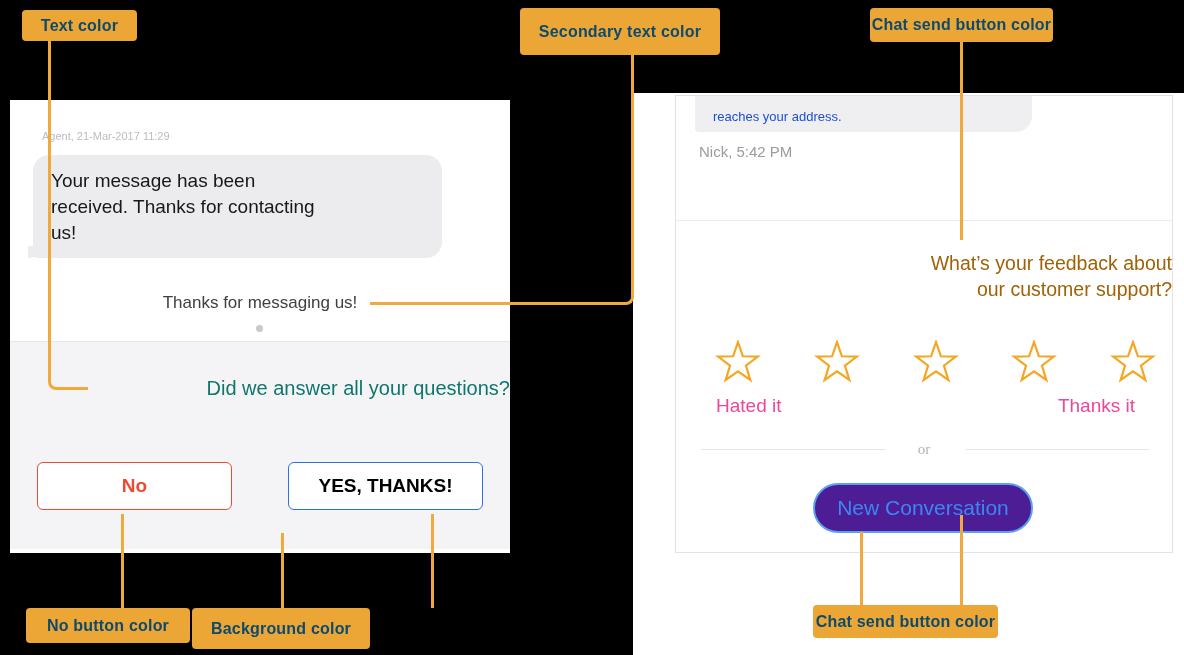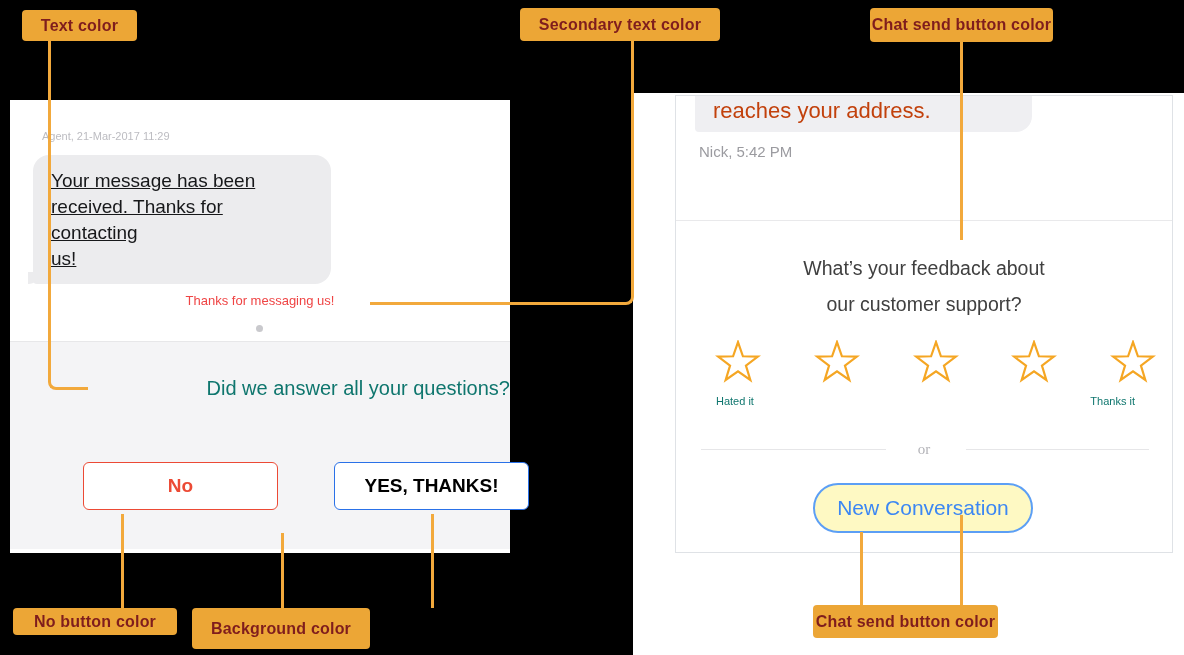--- a/index.html
+++ b/index.html
@@ -10,63 +10,63 @@
   }
   .abs{position:absolute;}
 
   
   .backdrop-right{left:633px;top:93px;width:551px;height:562px;background:#ffffff;z-index:1;}
 
   
   .panel-left{left:10px;top:100px;width:500px;height:453px;background:#ffffff;
     box-shadow:0 0 0 1px rgba(0,0,0,.07);z-index:2;}
   .agent-meta{left:32px;top:30px;font-size:11px;color:#BCBCC1;}
-  .bubble-left{left:23px;top:55px;width:298px;box-sizing:border-box;background:#ECECEE;
+  .bubble-left{left:23px;top:55px;width:409px;box-sizing:border-box;background:#ECECEE;
     border-radius:16px 16px 16px 4px;padding:13px 18px 12px 18px;
-    font-size:19px;line-height:26px;color:#17181A;white-space:pre-line;text-decoration:underline;}
+    font-size:19px;line-height:26px;color:#17181A;white-space:pre-line;}
   .bubble-left::after{content:"";position:absolute;left:-5px;bottom:0;width:12px;height:12px;
     background:#ECECEE;border-radius:0 0 12px 0;}
-  .secondary-text{left:0;top:193px;width:100%;text-align:center;font-size:13px;color:#ef4444;}
+  .secondary-text{left:0;top:193px;width:100%;text-align:center;font-size:17px;color:#404040;}
   .status-dot{left:246px;top:225px;width:7px;height:7px;border-radius:50%;background:#C9C9CD;}
   .gray-section{left:0;top:241px;width:500px;height:207px;background:#F4F4F6;border-top:1px solid #E7E7E9;}
   .question{left:0;top:35px;width:100%;text-align:right;font-size:20px;color:#0f766e;}
   .chat-btn{box-sizing:border-box;background:#ffffff;border-radius:6px;display:flex;
-    align-items:center;justify-content:center;font-size:19px;cursor:pointer;margin-left:46px;}
+    align-items:center;justify-content:center;font-size:19px;cursor:pointer;}
   .btn-no{left:27px;top:120px;width:195px;height:48px;border:1.5px solid #EC4A35;color:#EC4A35;font-weight:600;}
   .btn-yes{left:278px;top:120px;width:195px;height:48px;border:1.5px solid #2A71E8;color:#000000;font-weight:700;}
 
   
   .panel-right{left:675px;top:95px;width:498px;height:458px;background:#ffffff;
     border:1px solid #DFE2E6;box-sizing:border-box;overflow:hidden;z-index:2;}
   .bubble-right{left:19px;top:-14px;width:337px;height:50px;background:#EFEFF2;border-radius:16px 16px 16px 4px;}
-  .bubble-right .bubble-text{position:absolute;left:18px;bottom:8px;font-size:22px;color:#c2410c;}
+  .bubble-right .bubble-text{position:absolute;left:18px;bottom:8px;font-size:13px;color:#1d4ed8;}
   .nick-meta{left:23px;top:47px;font-size:15px;color:#9B9BA0;}
   .divider1{left:0;top:124px;width:100%;height:1px;background:#E9E9EB;}
-  .feedback-q{left:0;top:154px;width:100%;text-align:center;font-size:19.5px;line-height:36px;
-    color:#404040;white-space:pre-line;}
+  .feedback-q{left:0;top:154px;width:100%;text-align:right;font-size:19.5px;line-height:26px;
+    color:#a16207;white-space:pre-line;}
   .stars-row{left:39px;top:242px;width:441px;height:47px;display:flex;justify-content:space-between;align-items:center;}
   .star{width:46px;height:43px;display:block;cursor:pointer;}
-  .rating-label{font-size:11px;color:#0f766e;}
+  .rating-label{font-size:19px;color:#ec4899;}
   .hated{left:40px;top:299px;}
   .loved{right:37px;top:299px;}
   .or-line{height:1px;background:#E6E6E8;top:353px;}
   .or-line-left{left:25px;width:185px;}
   .or-line-right{left:290px;width:183px;}
   .or-label{left:0;top:345px;width:100%;text-align:center;font-size:15px;color:#B3B3B8;font-family:Liberation Serif, serif;}
-  .btn-new-conv{left:137px;top:387px;width:220px;height:50px;box-sizing:border-box;background:#fef9c3;
+  .btn-new-conv{left:137px;top:387px;width:220px;height:50px;box-sizing:border-box;background:#4c1d95;
     border:2px solid #5C9FF5;border-radius:25px;color:#3C87F3;font-size:21px;
     display:flex;align-items:center;justify-content:center;cursor:pointer;}
 
   
-  .badge{background:#ECA636;color:#7f1d1d;border-radius:4px;font-size:16px;font-weight:600;
+  .badge{background:#ECA636;color:#0c4a6e;border-radius:4px;font-size:16px;font-weight:600;
     letter-spacing:.2px;display:flex;align-items:center;justify-content:center;z-index:6;}
   .badge-text-color{left:22px;top:10px;width:115px;height:31px;}
-  .badge-secondary{left:520px;top:8px;width:200px;height:33px;}
+  .badge-secondary{left:520px;top:8px;width:200px;height:47px;}
   .badge-send-top{left:870px;top:8px;width:183px;height:34px;}
-  .badge-no{left:13px;top:608px;width:164px;height:27px;}
+  .badge-no{left:26px;top:608px;width:164px;height:35px;}
   .badge-bg{left:192px;top:608px;width:178px;height:41px;}
   .badge-yes{left:390px;top:608px;width:166px;height:33px;}
   .badge-send-bottom{left:813px;top:605px;width:185px;height:33px;}
 
   
   .cline{z-index:5;}
   .l-text-color{left:48px;top:41px;width:37px;height:346px;
     border-left:3px solid #F2A93C;border-bottom:3px solid #F2A93C;border-bottom-left-radius:8px;}
   .l-secondary{left:370px;top:41px;width:261px;height:261px;
     border-right:3px solid #F2A93C;border-bottom:3px solid #F2A93C;border-bottom-right-radius:8px;}

